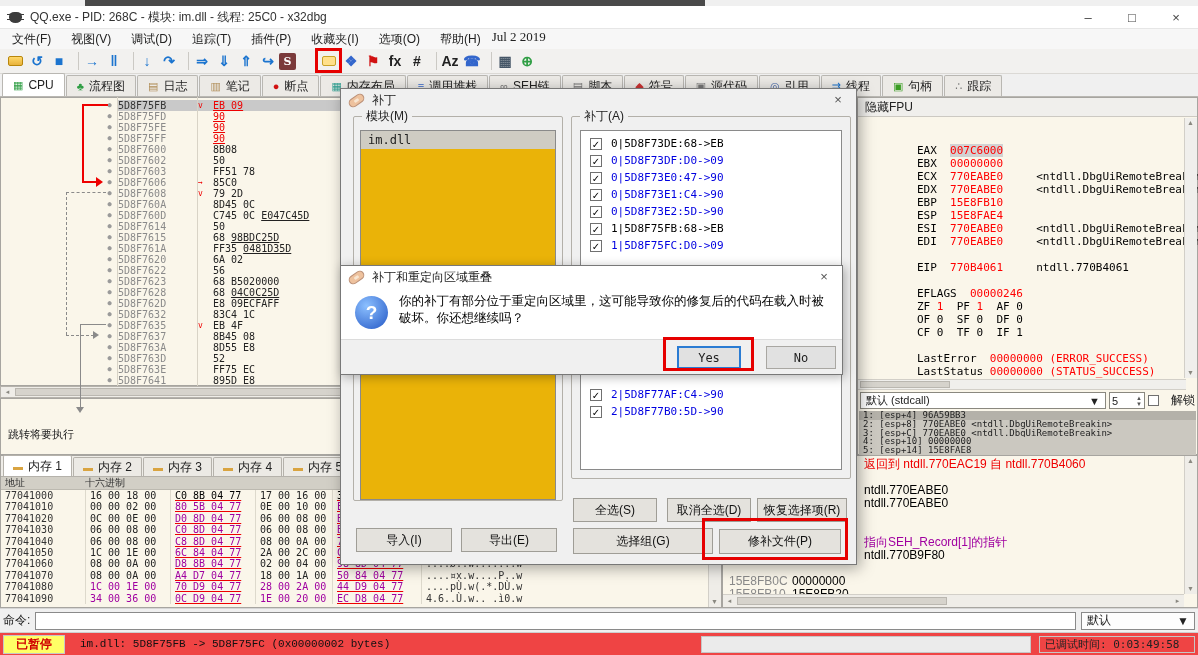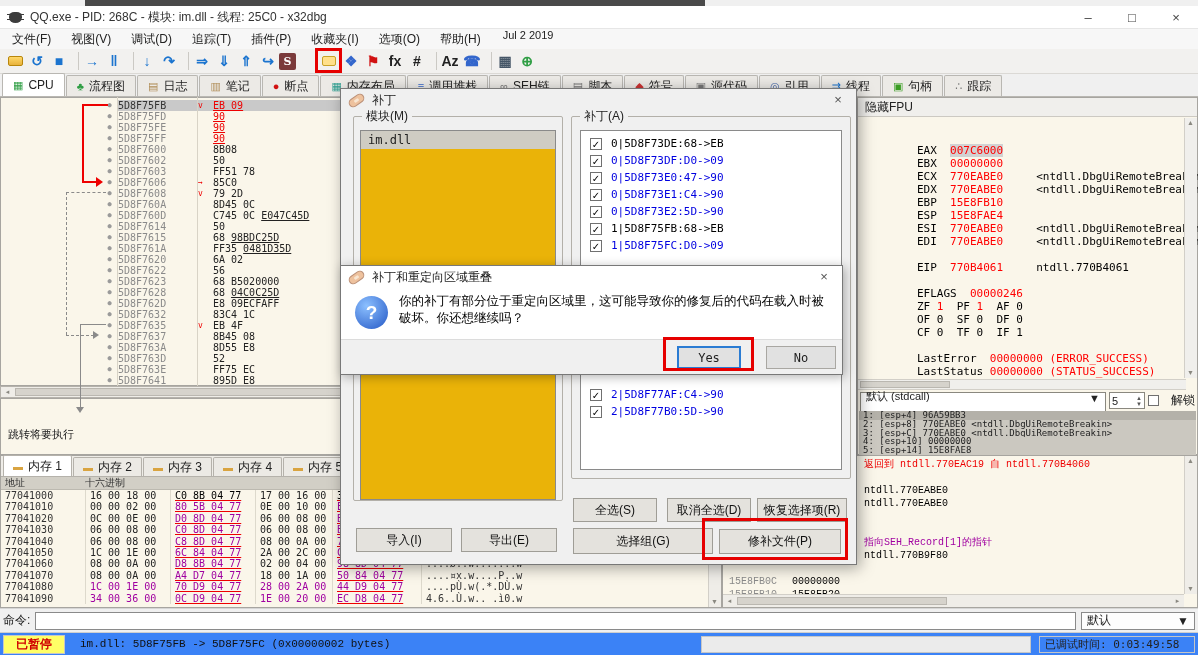--- a/index.html
+++ b/index.html
@@ -18,21 +18,21 @@
   #appicon::before,#appicon::after{content:"";position:absolute;top:2px;width:17px;height:1px;background:#3c3c3c;left:-2px}
   #appicon::after{top:7px}
   #titletext{color:#333;font-size:12px}
   .wbtn{width:44px;height:23px;line-height:23px;text-align:center;color:#444;font-size:13px;margin-left:0}
   #winbtns{margin-left:auto;display:flex}
 
   
   #menubar{left:0;top:29px;width:1198px;height:20px;background:#f7f7f7;display:flex;align-items:flex-start;padding-left:2px}
   #menuitems{display:flex}
   .menu-item{padding:0 10px;line-height:20px;color:#222}
-  #builddate{margin-left:12px;color:#222;font-family:Liberation Sans, sans-serif;font-size:11px}
+  #builddate{margin-left:1px;color:#222;font-family:Liberation Serif, serif;font-size:13px}
 
   
   #toolbar{left:0;top:49px;width:1198px;height:25px;background:#f2f1ef;border-bottom:1px solid #dbd9d5;
            display:flex;align-items:center;padding-left:4px}
   .tb-item{width:22px;height:22px;display:flex;align-items:center;justify-content:center;
            font-size:14px;font-weight:bold;flex:none}
   .tb-item .g{display:inline-block;line-height:1}
   #toolbar [data-name="separator"]{width:9px;height:18px;border-right:1px solid #cbc9c4;margin-right:2px}
   [data-c="blue"]{color:#1b74cf}[data-c="orange"]{color:#e0a33b}[data-c="red"]{color:#d11111}
   [data-c="green"]{color:#2f9e44}[data-c="teal"]{color:#2a9d8f}[data-c="navy"]{color:#3366cc}
@@ -86,22 +86,22 @@
   #regs{left:857px;top:97px;width:341px;height:358px}
   #fpuhdr{height:19px;background:#f0efec;border-bottom:1px solid #ccc9c2;line-height:19px;padding-left:7px;font-size:12px}
   #reglines{position:absolute;left:0;top:20px;right:13px}
   .rline{height:13px;line-height:13px;padding-left:6px;font-family:"DejaVu Sans Mono",monospace;font-size:11px;white-space:pre}
   .rline [data-c2="r"]{color:#f00}
   .rline [data-c2="k"]{color:#000}
   .rline [data-c2="rs"]{color:#f00;background:#d2d2d2}
   #regvscroll{position:absolute;right:0;top:20px;width:13px;height:260px;background:#f0efec;border-left:1px solid #d2cfc8}
   #reghscroll{position:absolute;left:0;top:281px;width:328px;height:11px;background:#f0efec;border-top:1px solid #d2cfc8;border-bottom:1px solid #d2cfc8}
   #convbar{position:absolute;left:2px;top:294px;right:2px;height:17px;display:flex;gap:3px}
-  .convsel{flex:1;background:#fff;border:1px solid #8a887f;display:flex;align-items:flex-end;justify-content:space-between;
-           padding:11px 5px;font-size:11px}
+  .convsel{flex:1;background:#fff;border:1px solid #8a887f;display:flex;align-items:center;justify-content:space-between;
+           padding:4px 5px;font-size:11px}
   .spinbox{width:36px;background:#fff;border:1px solid #8a887f;display:flex;align-items:center;justify-content:space-between;padding:0 2px;font-size:11px}
   .spinarrows{display:flex;flex-direction:column;font-size:6px;line-height:6px;color:#555}
   .unlock{display:flex;align-items:center;gap:12px;font-size:12px}
   .cbox{width:11px;height:11px;background:#fff;border:1px solid #707070;display:inline-block}
   #argrows{position:absolute;left:1px;right:1px;top:313px;bottom:1px}
   .arow{height:8.8px;line-height:9px;font-family:"DejaVu Sans Mono",monospace;font-size:9px;
         background:#cbc8c0;padding-left:4px;white-space:pre;overflow:hidden}
   .arow[data-sel="true"]{background:#b4b1a9}
 
   
@@ -120,39 +120,39 @@
   .cg1{width:85px}.cg2{width:85px}.cg3{width:77px}.cg4{width:89px}
   .cas{flex:1;border-left:1px solid #ddd9cc;padding-left:4px;color:#333}
   [data-style="ptr"]{color:#a000a0;text-decoration:underline;text-decoration-color:#e00}
   [data-style="ptrk"]{color:#000;text-decoration:underline;text-decoration-color:#e00}
   [data-style="v"]{color:#a000a0}
   #dumpvscroll{position:absolute;right:0;top:34px;bottom:0;width:13px;background:#efede8;border-left:1px solid #d2cfc8}
 
   
   #stack{left:722px;top:455px;width:476px;height:153px}
   #stackrows{position:absolute;left:1px;top:2px;right:14px}
-  .srow{display:flex;height:13px;line-height:13px;font-family:Liberation Mono, monospace;font-size:10px;white-space:pre}
+  .srow{display:flex;height:13px;line-height:13px;font-family:Liberation Sans, sans-serif;font-size:12px;white-space:pre}
   .saddr{width:68px;flex:none;padding-left:5px;color:#8a8a8a}
   .sval{width:72px;flex:none;color:#000}
   .scmt{flex:1;color:#000;overflow:hidden}
   .scmt[data-cstyle="red"]{color:#e00}
   .scmt[data-cstyle="purple"]{color:#a000a0}
   #stackvscroll{position:absolute;right:0;top:0;width:13px;height:138px;background:#efede8;border-left:1px solid #d2cfc8}
   #stackhscroll{position:absolute;left:0;right:13px;bottom:0;height:13px;background:#efede8;border-top:1px solid #d2cfc8}
 
   
   #cmdbar{left:0;top:608px;width:1198px;height:24px;background:#f0f0f0;display:flex;align-items:center;
           padding:0 3px;gap:5px;border-top:1px solid #d6d6d6}
   #cmdinput{flex:1;height:18px;background:#fff;border:1px solid #8a8a8a;font-size:11px;padding:0 3px;outline:none;
             font-family:"DejaVu Sans Mono",monospace}
   #cmddrop{width:114px;height:18px;background:#fdfdfd;border:1px solid #8a8a8a;display:flex;align-items:center;
            justify-content:space-between;padding:0 5px;font-size:12px}
 
   
-  #statusbar{left:0;top:632px;width:1198px;height:23px;background:#3b82f6;border-top:1px solid #cecece;
+  #statusbar{left:0;top:632px;width:1198px;height:23px;background:#ef4444;border-top:1px solid #cecece;
              display:flex;align-items:center}
   #paused{width:62px;height:19px;margin:0 3px;background:#ffff66;color:#d00000;font-weight:bold;font-size:12px;
           display:flex;align-items:center;justify-content:center;border:1px solid #c6c6c6}
   #statusmsg{margin-left:12px;font-family:Liberation Mono, monospace;font-size:11px;color:#111}
   #statusspacer{flex:1}
   #statusbox{width:330px;height:17px;border:1px solid #c6c6c6;background:#ebebeb;margin-right:8px}
   #timebox{width:156px;height:17px;border:1px solid #c6c6c6;display:flex;align-items:center;padding:0 5px;
            font-size:11px;margin-right:3px;font-family:"DejaVu Sans Mono",monospace}
 
   

